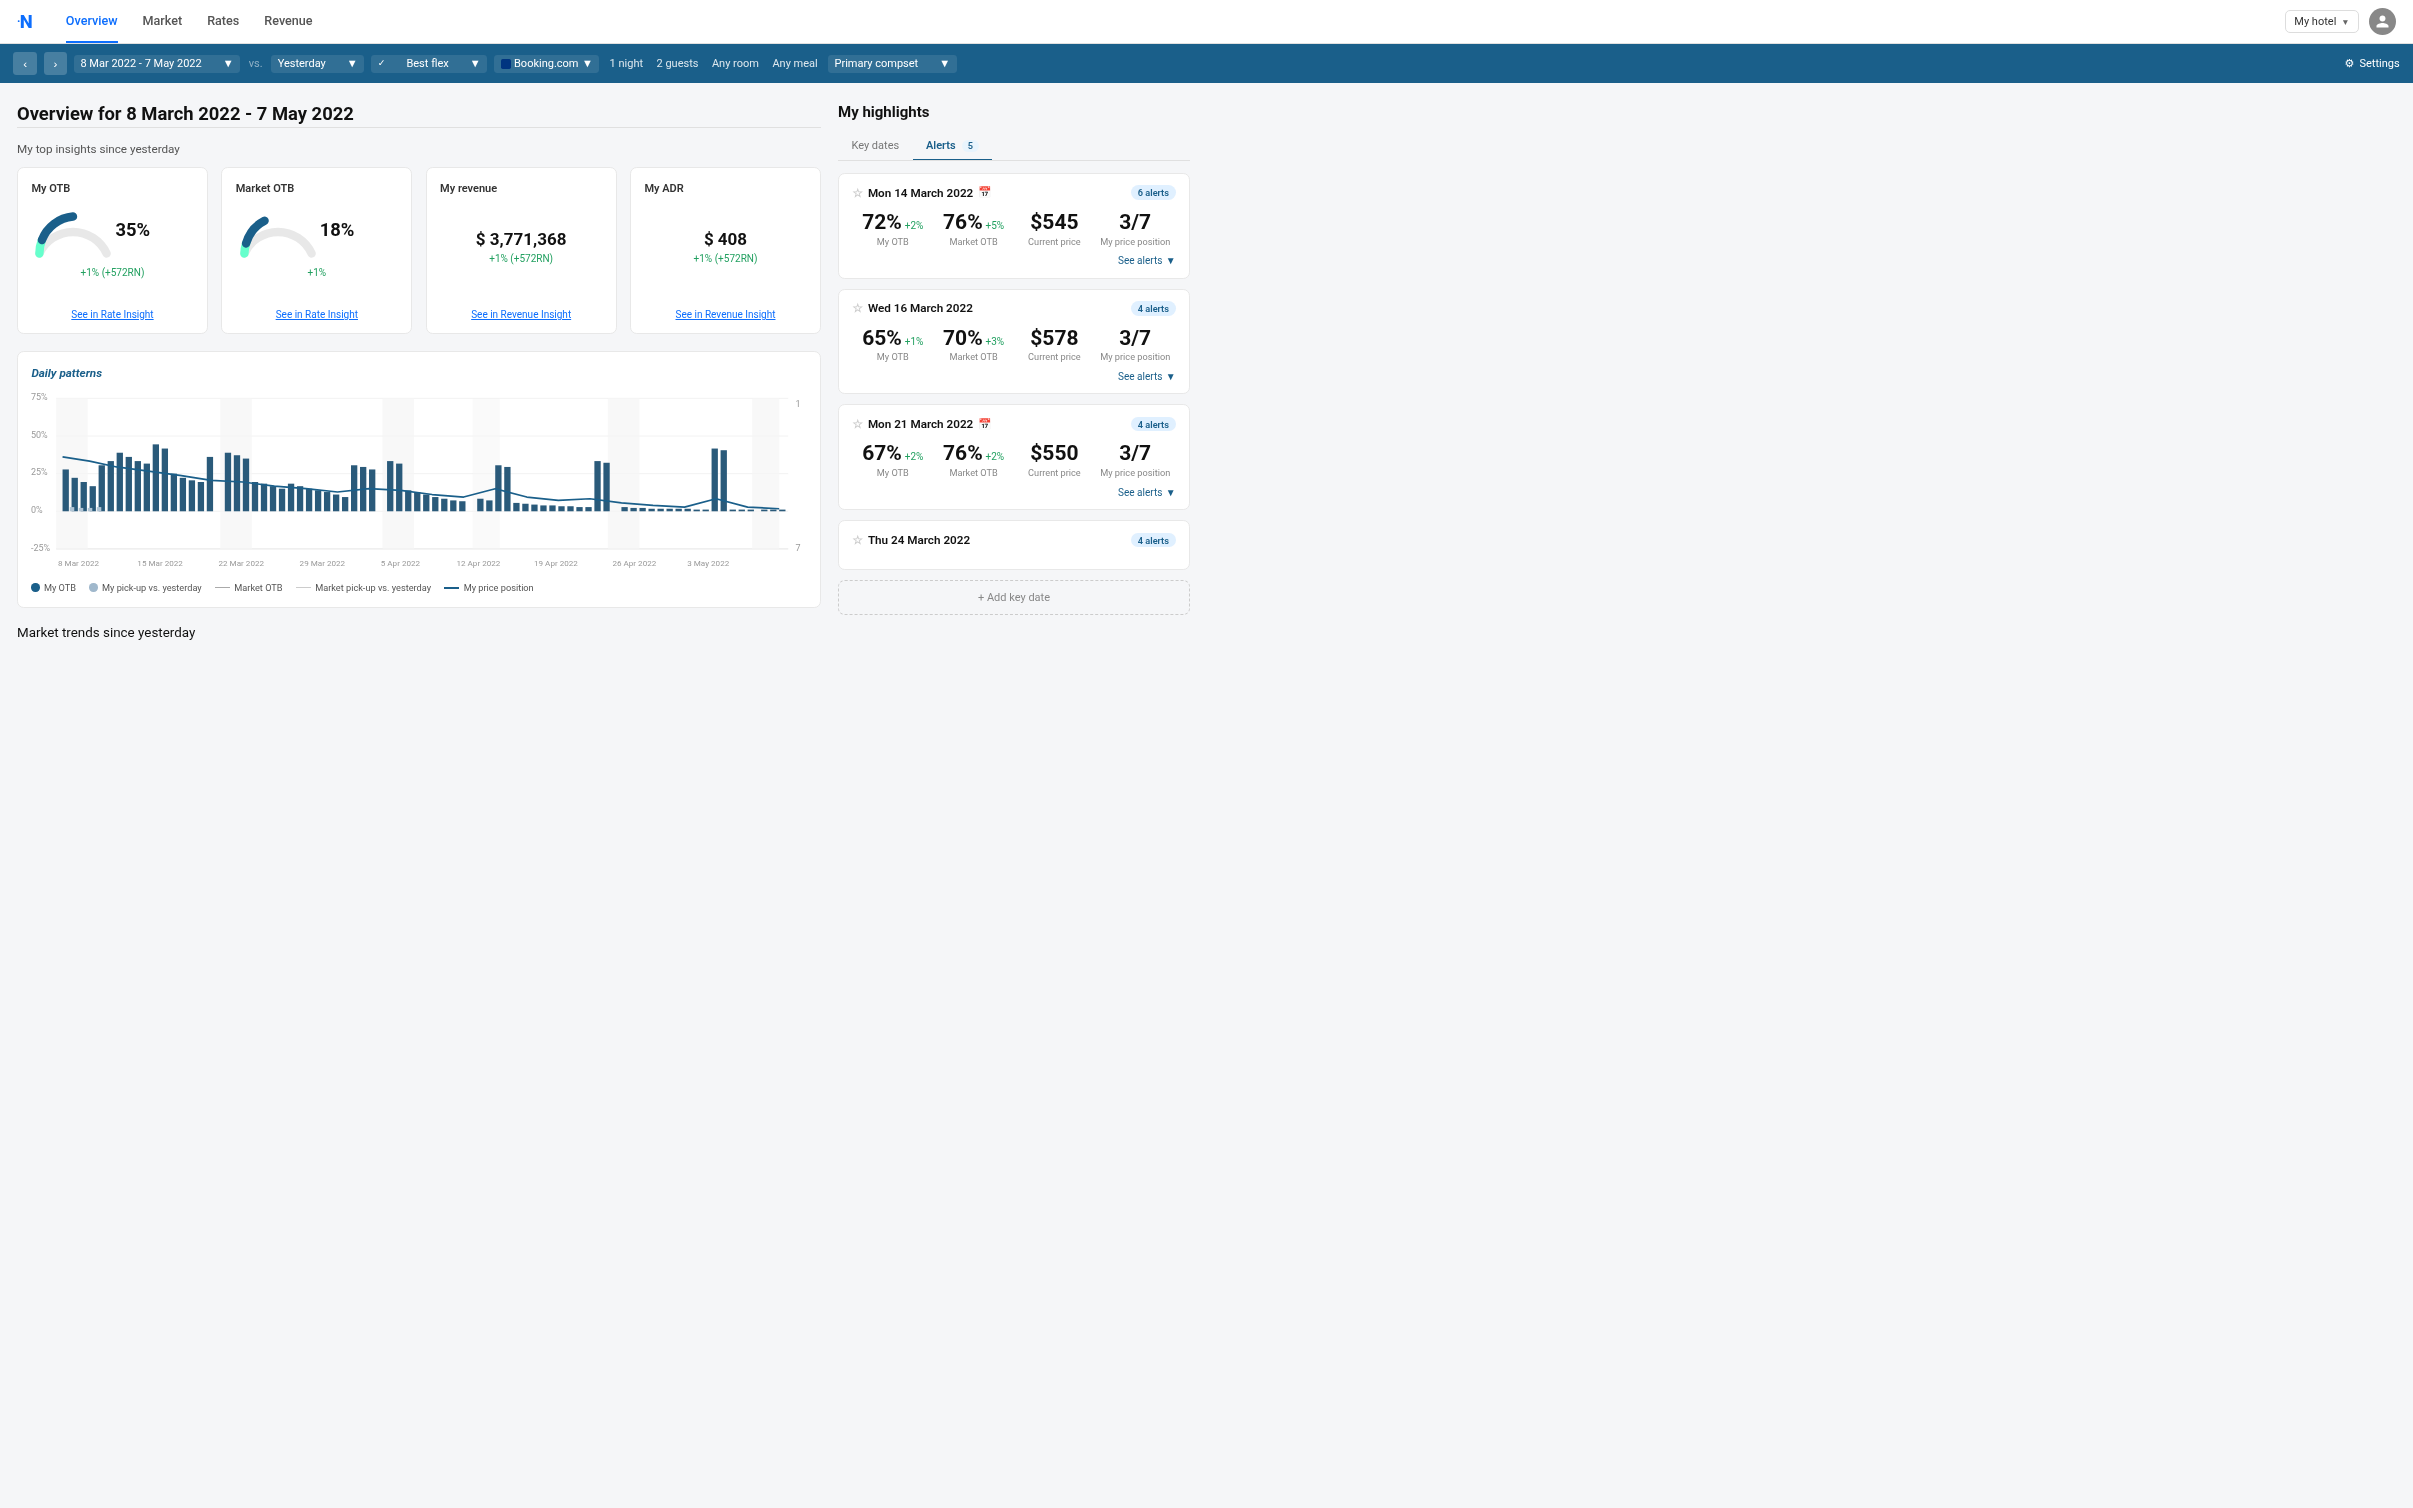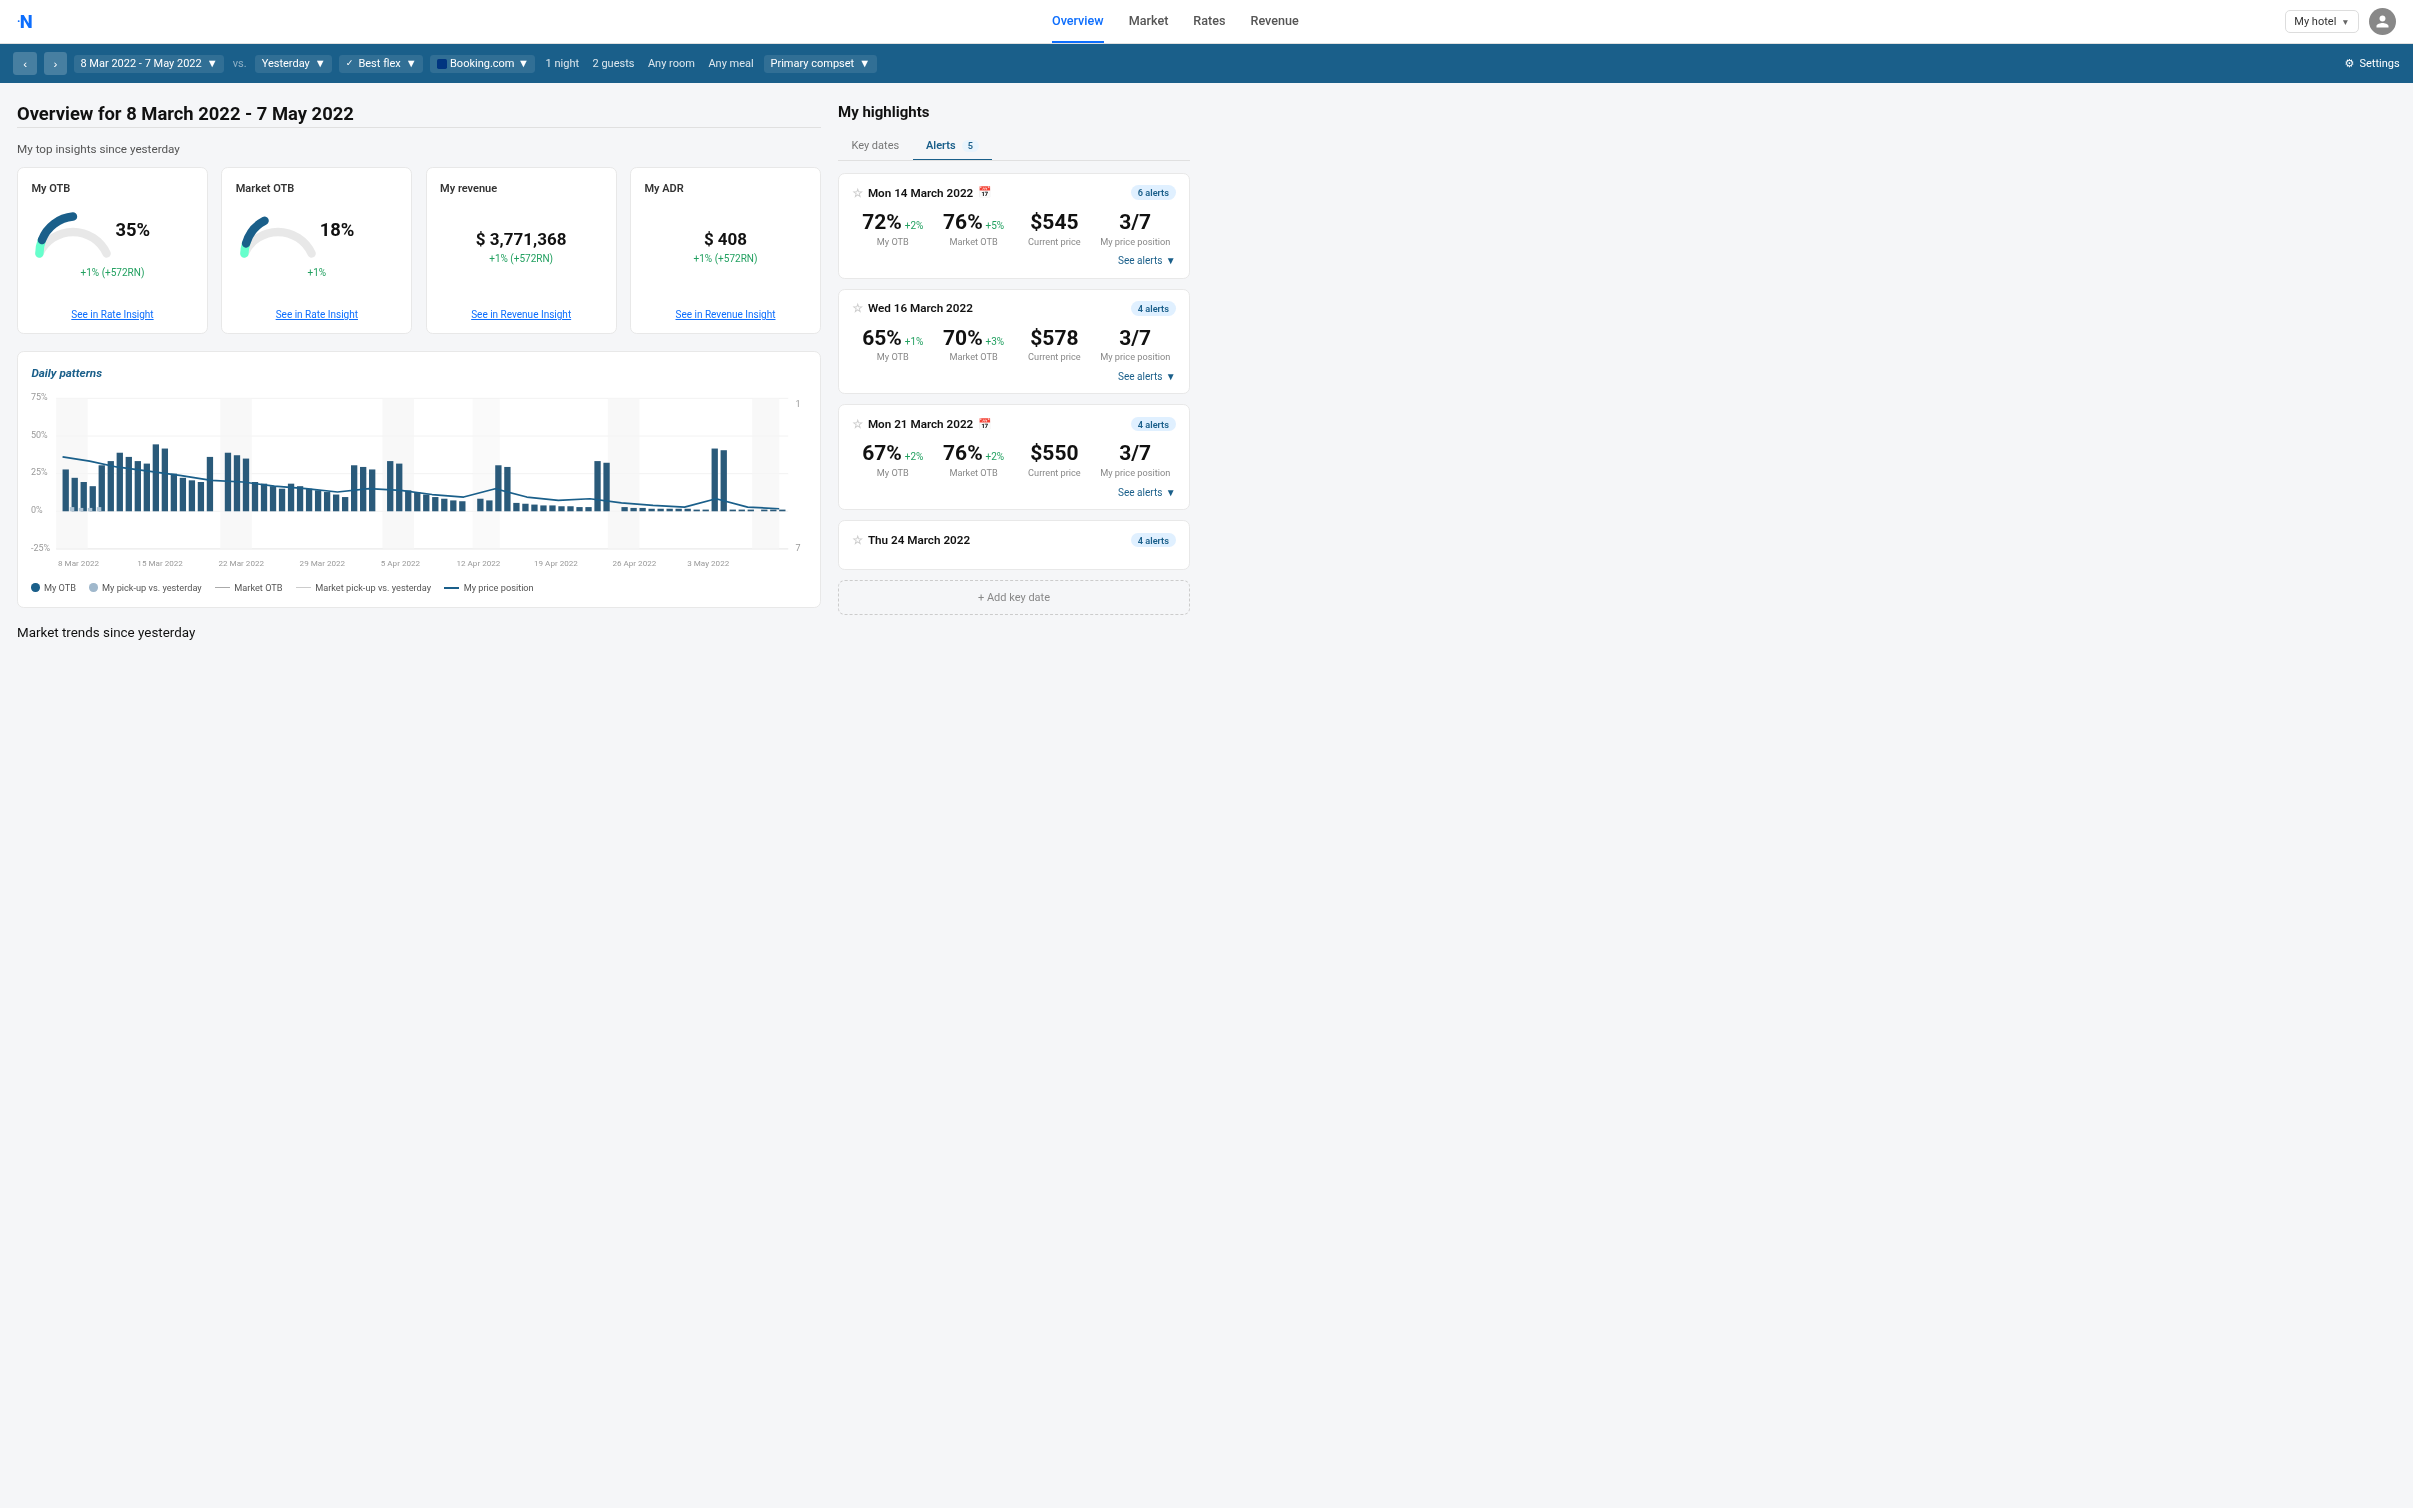--- a/index.html
+++ b/index.html
@@ -10,42 +10,42 @@
       background: #fff;
       border-bottom: 0.8px solid #e0e0e0;
       display: flex;
       align-items: center;
       padding: 0 17px;
       height: 44px;
       position: relative;
     }
     .logo { display: flex; align-items: center; margin-right: 34px; }
     .logo-n { font-size: 18.4px; font-weight: 800; color: #0d6efd; letter-spacing: -0.8px; }
-    .nav-links { display: flex; gap: 25px; flex: 1; justify-content: center; }
+    .nav-links { display: flex; gap: 25px; flex: 1; }
     .nav-link { text-decoration: none; color: #555; font-size: 12.6px; font-weight: 500; padding: 13.4px 0; border-bottom: 2.5px solid transparent; }
     .nav-link.active { color: #0d6efd; border-bottom: 2.5px solid #0d6efd; }
     .nav-right { display: flex; align-items: center; gap: 10px; margin-left: auto; }
     .hotel-selector { display: flex; align-items: center; gap: 5px; border: 0.8px solid #ddd; border-radius: 5px; padding: 4.2px 8.4px; cursor: pointer; font-size: 11px; color: #333; }
     .user-avatar { width: 27px; height: 27px; border-radius: 50%; background: #888; display: flex; align-items: center; justify-content: center; color: #fff; font-size: 13.4px; }
 
     
     .filter-bar {
       background: #1a5f8a;
       display: flex;
       align-items: center;
       padding: 0 13.4px;
       height: 39px;
       gap: 6.7px;
     }
     .filter-nav-btn {
       width: 23.5px; height: 23.5px; background: rgba(255,255,255,0.2); border: none; border-radius: 3.4px;
       color: #fff; cursor: pointer; font-size: 11.7px; display: flex; align-items: center; justify-content: center;
     }
     .filter-item {
-      display: flex; align-items: flex-start; gap: 5px; color: #fff; font-size: 11px; cursor: pointer;
+      display: flex; align-items: flex-start; gap: 21px; color: #fff; font-size: 11px; cursor: pointer;
       background: rgba(255,255,255,0.1); border-radius: 3.4px; padding: 2.5px 6.7px;
     }
     .filter-separator { color: rgba(255,255,255,0.5); font-size: 11px; padding: 0 1.7px; }
     .filter-static { color: rgba(255,255,255,0.85); font-size: 11px; padding: 0 3.4px; }
     .filter-bcom { display: flex; align-items: center; gap: 3.4px; }
     .bcom-dot { width: 10px; height: 10px; background: #003580; border-radius: 1.7px; }
     .settings-btn { margin-left: auto; color: #fff; font-size: 11px; display: flex; align-items: center; gap: 5px; cursor: pointer; }
 
     
     .main-layout { display: flex; gap: 0; padding: 20px 17px; max-width: 1207px; }

